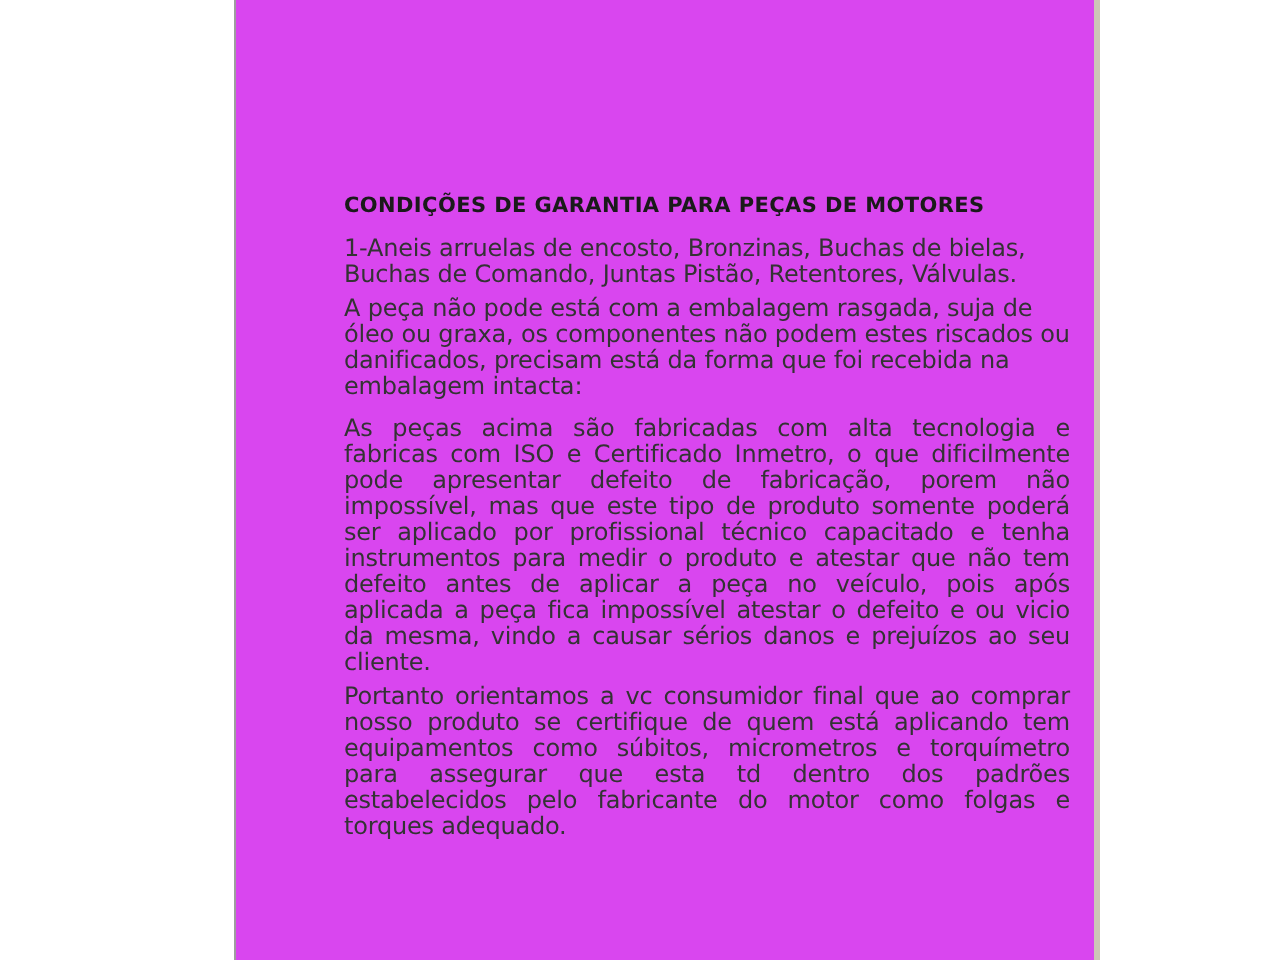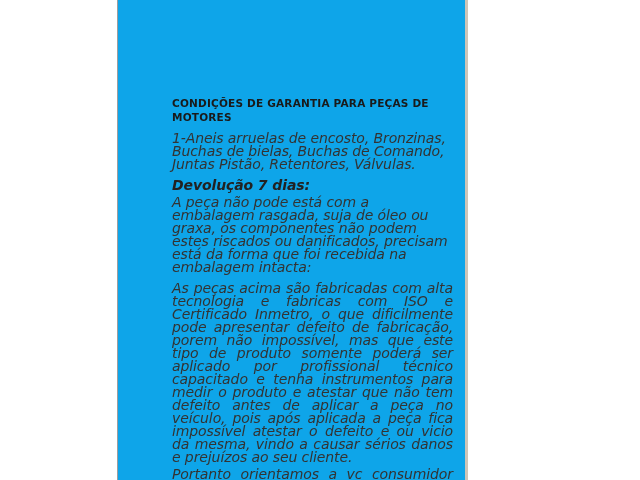--- a/index.html
+++ b/index.html
@@ -14,44 +14,43 @@
     position: relative;
     width: 640px;
     height: 480px;
     background: #ffffff;
     font-family: "DejaVu Sans", "Liberation Sans", sans-serif;
   }
   .content-column {
     position: absolute;
     left: 117px;
     top: 0;
-    width: 351px;
+    width: 433px;
     height: 480px;
     box-sizing: border-box;
     border-left: 1px solid #9e9e9e;
     border-right: 3px solid #cdc5b7;
-    background: #0ea5e9;
+    background: #d946ef;
     padding: 96px 12px 0 54px;
   }
   .doc-title {
     margin: 0;
     font-size: 10.5px;
     line-height: 14px;
     font-weight: bold;
     color: #1a1a1a;
     letter-spacing: 0.2px;
   }
   .p {
     margin: 8px 0 0 0;
-    font-size: 14px;
+    font-size: 12px;
     line-height: 13px;
     letter-spacing: -0.1px;
     color: #333333;
     text-align: left;
-    font-style: italic;
   }
   .p.tight {
     margin-top: 4px;
   }
   .p.heading {
     font-weight: bold;
     color: #222222;
   }
   .p.justify {
     text-align: justify;
@@ -61,21 +60,20 @@
 <body>
 
 <div class="canvas">
   <div class="content-column">
 
     <h1 class="doc-title">CONDIÇÕES DE GARANTIA PARA PEÇAS DE MOTORES</h1>
 
     <p class="p">1-Aneis arruelas de encosto, Bronzinas, Buchas de bielas, Buchas de Comando, Juntas Pistão, Retentores, Válvulas.</p>
 
 
-    <p class="p heading">Devolução 7 dias:</p>
 
     <p class="p tight">A peça não pode está com a embalagem rasgada, suja de óleo ou graxa, os componentes não podem estes riscados ou danificados, precisam está da forma que foi recebida na embalagem intacta:</p>
 
 
     <p class="p justify">As peças acima são fabricadas com alta tecnologia e fabricas com ISO e Certificado Inmetro, o que dificilmente pode apresentar defeito de fabricação, porem não impossível, mas que este tipo de produto somente poderá ser aplicado por profissional técnico capacitado e tenha instrumentos para medir o produto e atestar que não tem defeito antes de aplicar a peça no veículo, pois após aplicada a peça fica impossível atestar o defeito e ou vicio da mesma, vindo a causar sérios danos e prejuízos ao seu cliente.</p>
 
     <p class="p justify tight">Portanto orientamos a vc consumidor final que ao comprar nosso produto se certifique de quem está aplicando tem equipamentos como súbitos, micrometros e torquímetro para assegurar que esta td dentro dos padrões estabelecidos pelo fabricante do motor como folgas e torques adequado.</p>
 
 
   </div>

